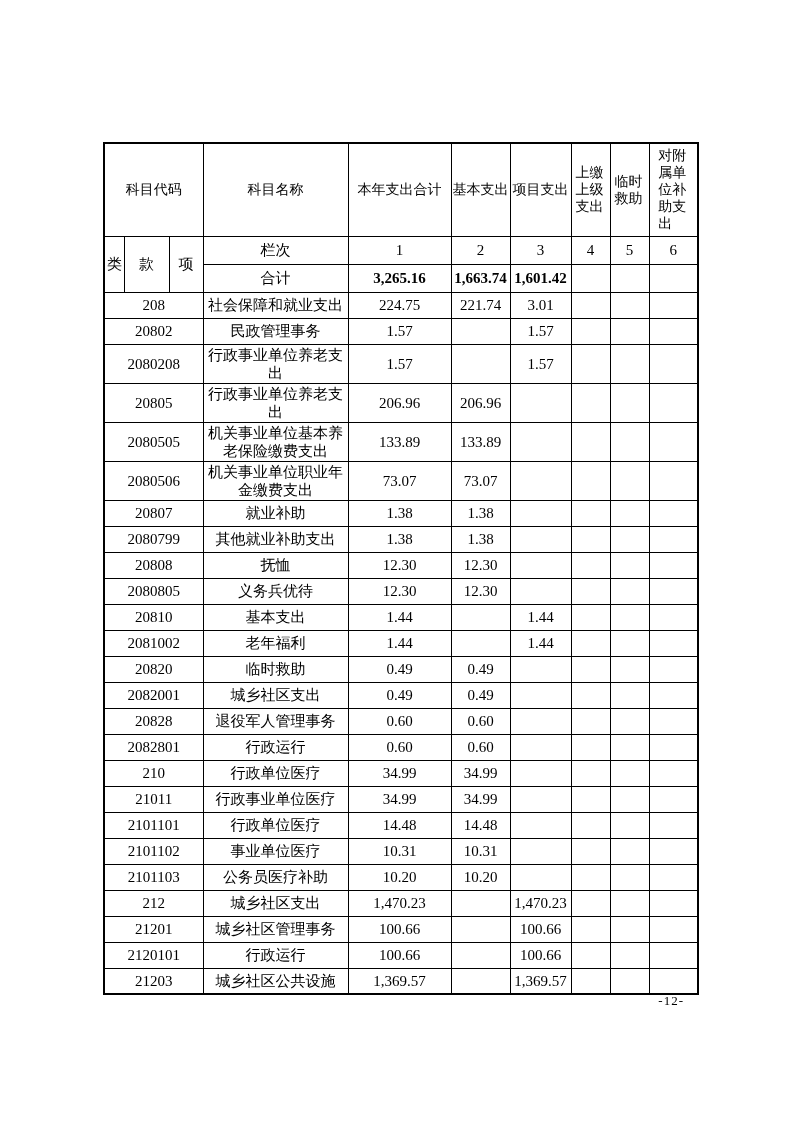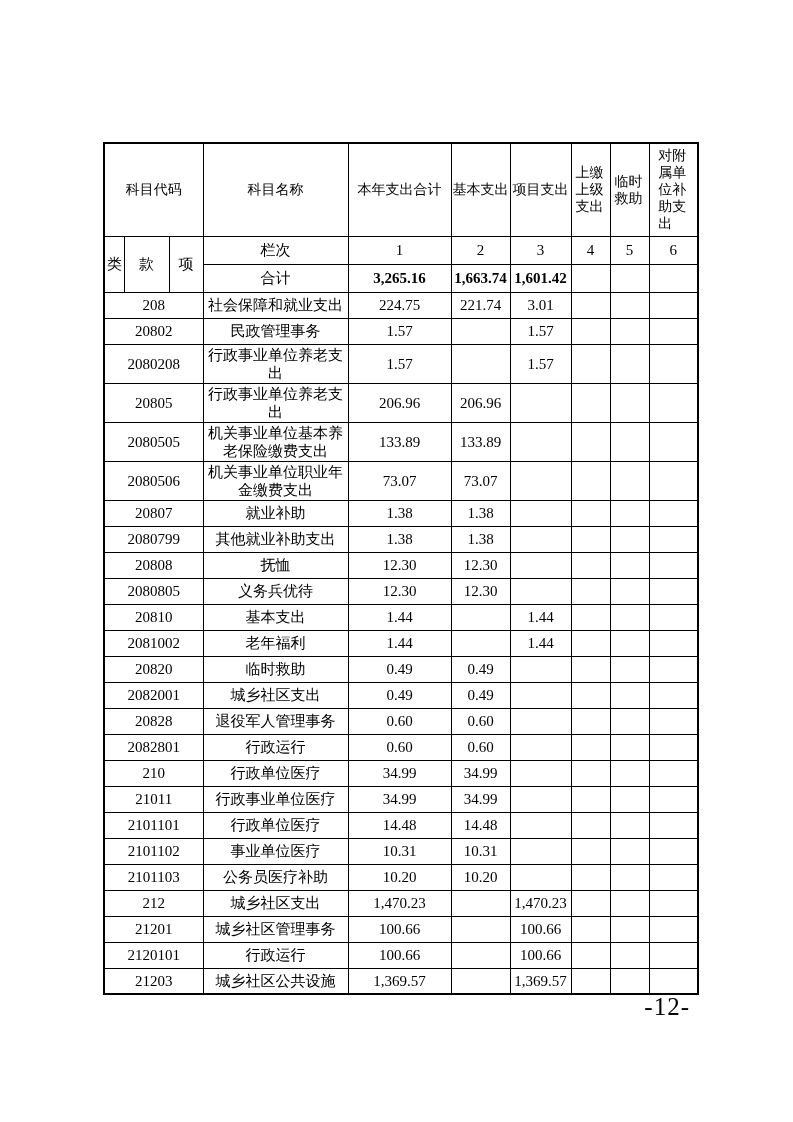--- a/index.html
+++ b/index.html
@@ -43,22 +43,22 @@
     line-height: 17px;
     text-align: left;
   }
   td.code  { text-align: left; padding-left: 3px; }
   td.name  { text-align: left; padding-left: 3px; }
   td.num, th.num { text-align: right; padding-right: 4px; }
   tr.h3 th.num { font-weight: bold; margin-top: 32px; }
   .pageno {
     position: absolute;
     top: 993px;
-    right: 103px;
-    font-size: 25px;
+    right: 109px;
+    font-size: 13px;
     letter-spacing: 1px;
     font-family: "Liberation Serif", "DejaVu Serif", serif;
   }
 </style>
 </head>
 <body>
 
 <table class="budget">
   <colgroup>
     <col style="width:20px">

